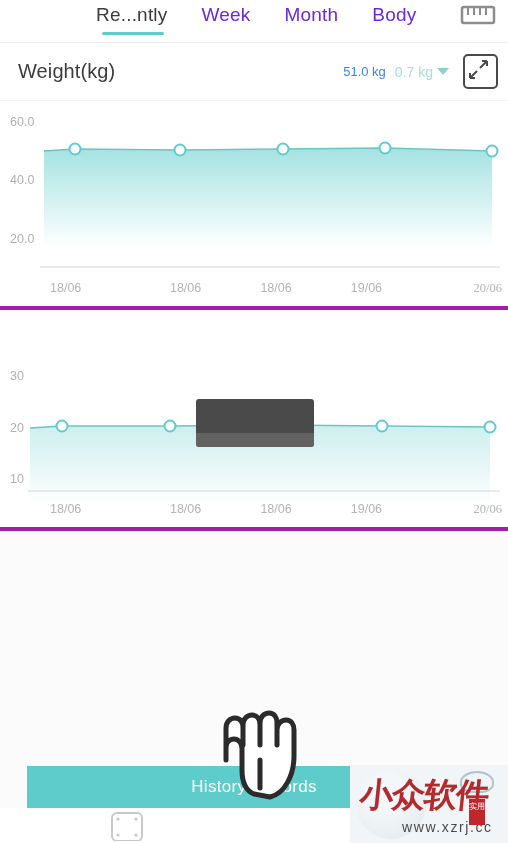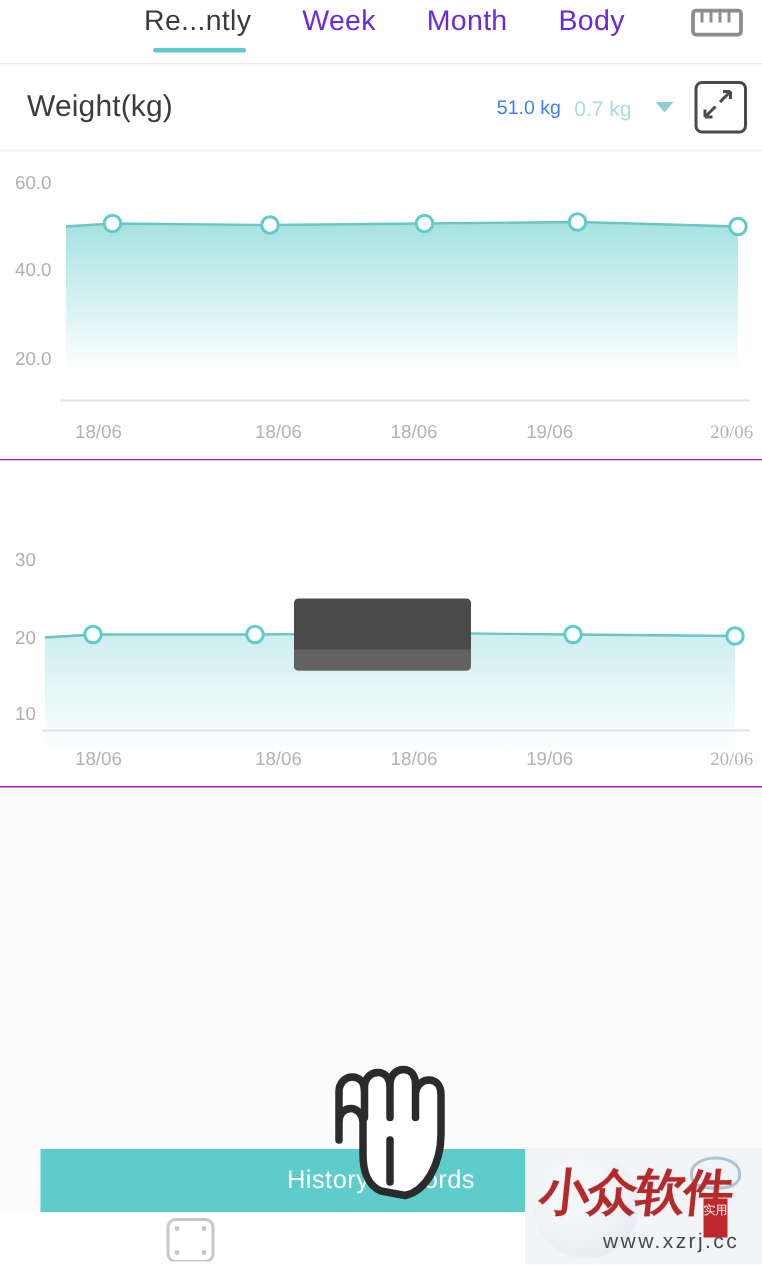--- a/index.html
+++ b/index.html
@@ -68,21 +68,21 @@
   .tabbar-sep {
     position: absolute;
     left: 0; right: 0; bottom: 0;
     height: 1px;
     background: #ececec;
   }
 
   
   .card {
     background: #ffffff;
-    border-bottom: 1px solid #a21caf;
+    border-bottom: 4px solid #a21caf;
     position: relative;
   }
   .card-head {
     display: flex;
     align-items: center;
     height: 58px;
     padding: 0 10px 0 18px;
     box-sizing: border-box;
     border-bottom: 1px solid #f1f1f1;
   }
@@ -95,21 +95,21 @@
   .card-value {
     font-size: 13px;
     color: #3b82f6;
     margin-right: 9px;
     white-space: nowrap;
   }
   .card-delta {
     font-size: 14px;
     color: #a8dede;
     white-space: nowrap;
-    margin-right: 16px;
+    margin-right: 4px;
   }
   .delta-arrow {
     width: 0; height: 0;
     border-left: 6px solid transparent;
     border-right: 6px solid transparent;
     border-top: 7px solid #8ecfcf;
     margin-right: 14px;
   }
   .expand-btn {
     width: 31px;

